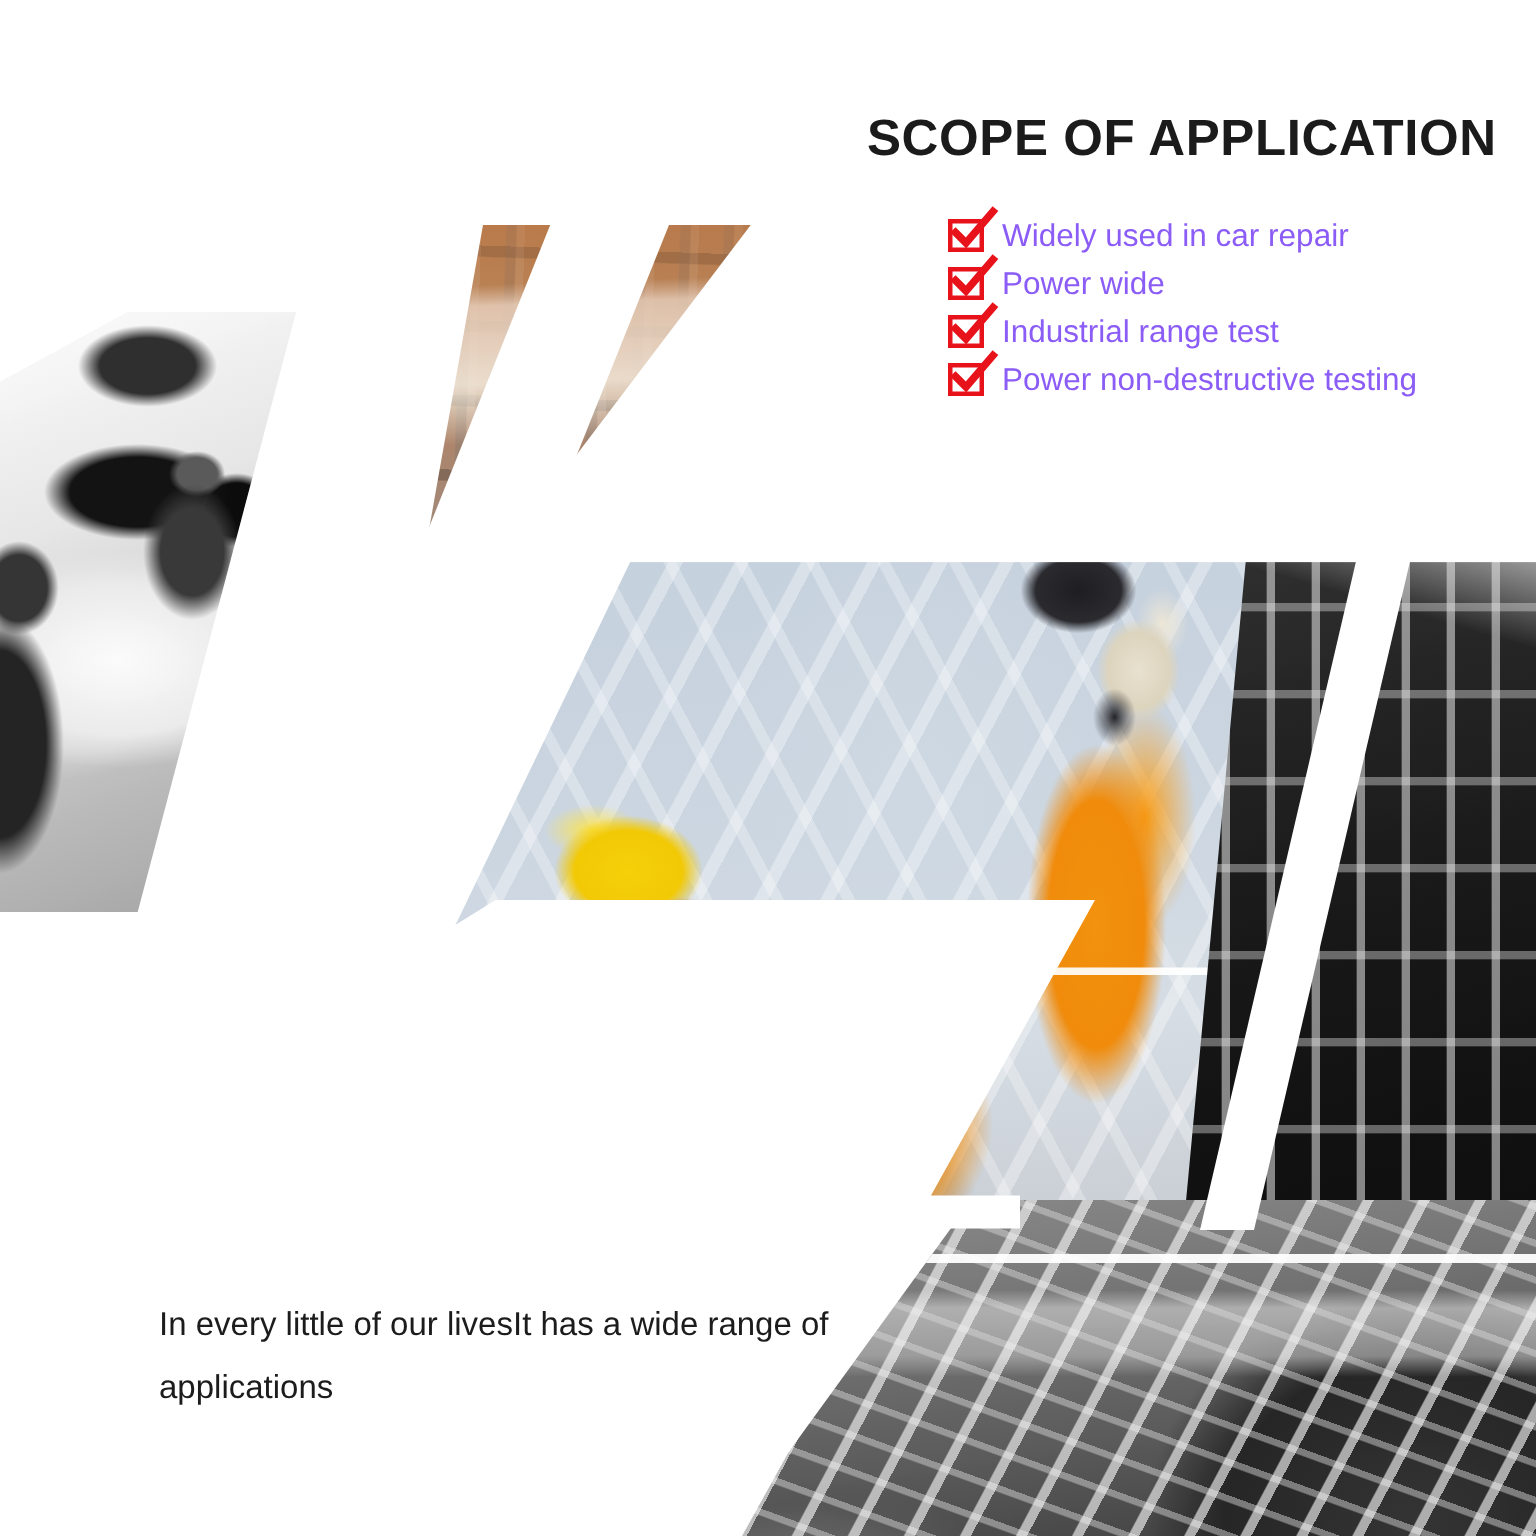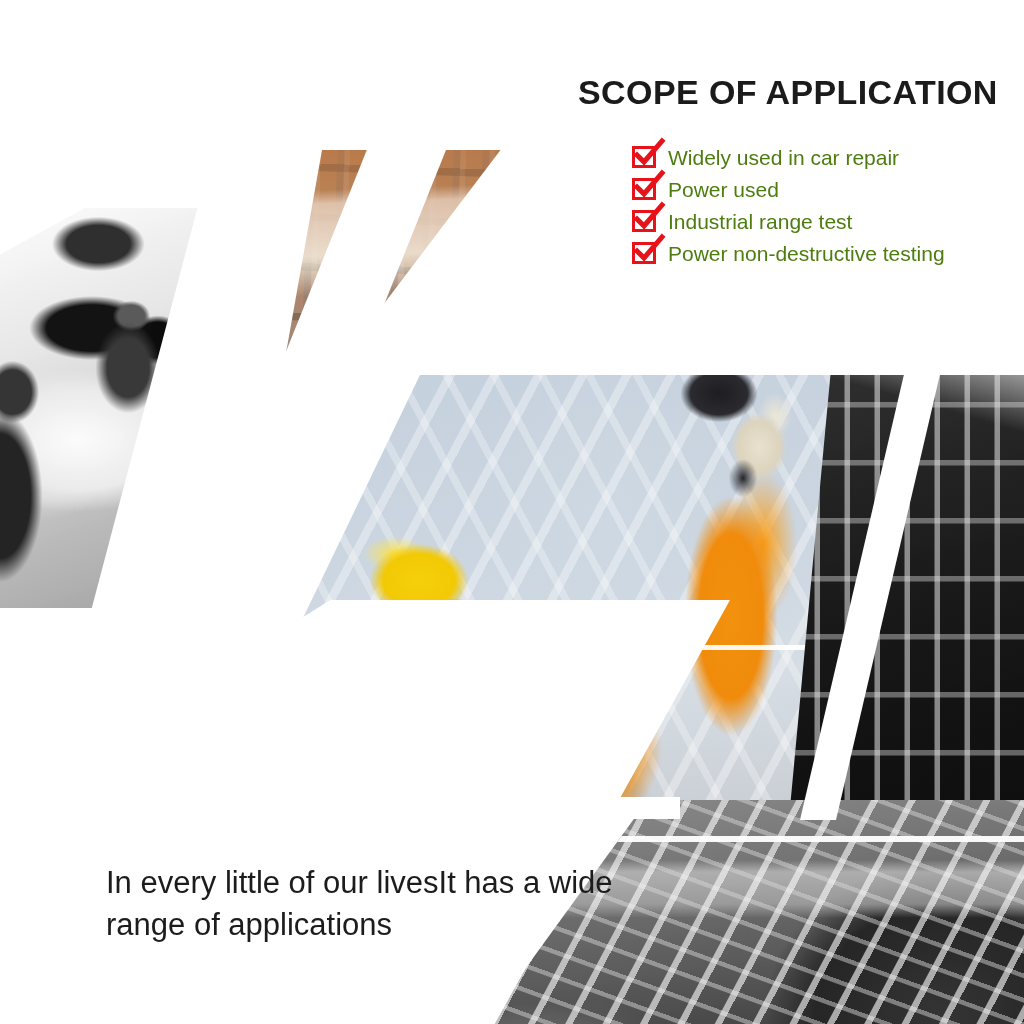--- a/index.html
+++ b/index.html
@@ -278,30 +278,30 @@
     margin-right:12px;
   }
   .check-box svg {
     position:absolute;
     left:-2px; top:-9px;
     width:30px; height:28px;
     overflow:visible;
   }
   .feature-label {
     font-size:21px;
-    color:#4d7c0f;
+    color:#8b5cf6;
     white-space:nowrap;
     line-height:1;
   }
 
   #caption {
     position:absolute;
     left:106px; top:822px;
     width:520px;
-    font-size:31px;
+    font-size:22px;
     line-height:42px;
     color:#1c1c1c;
   }
 </style>
 </head>
 <body>
 
 <div id="stage">
 
   <div class="panel" id="panel-car">
@@ -347,21 +347,21 @@
       </span>
       <span class="feature-label">Widely used in car repair</span>
     </li>
 
     <li class="feature-row">
       <span class="check-box">
         <svg viewBox="0 0 30 28" aria-hidden="true">
           <path d="M4 15 L11 22 L29 1" fill="none" stroke="#e8121a" stroke-width="5" stroke-linecap="square" stroke-linejoin="miter"></path>
         </svg>
       </span>
-      <span class="feature-label">Power used</span>
+      <span class="feature-label">Power wide</span>
     </li>
 
     <li class="feature-row">
       <span class="check-box">
         <svg viewBox="0 0 30 28" aria-hidden="true">
           <path d="M4 15 L11 22 L29 1" fill="none" stroke="#e8121a" stroke-width="5" stroke-linecap="square" stroke-linejoin="miter"></path>
         </svg>
       </span>
       <span class="feature-label">Industrial range test</span>
     </li>

